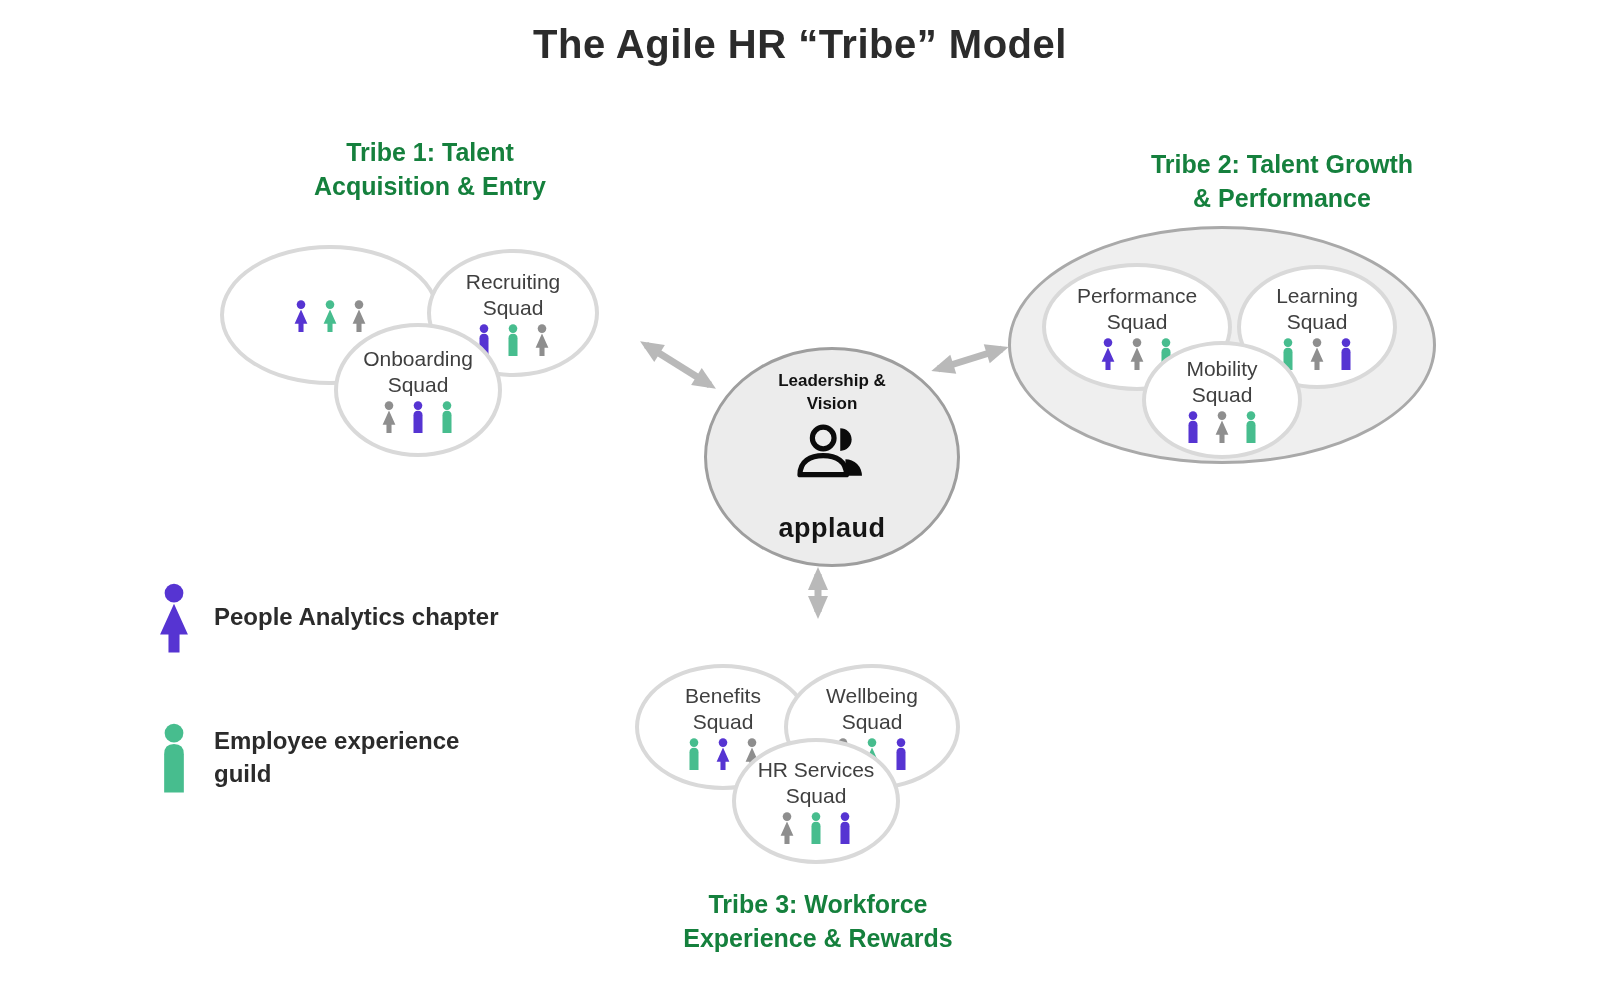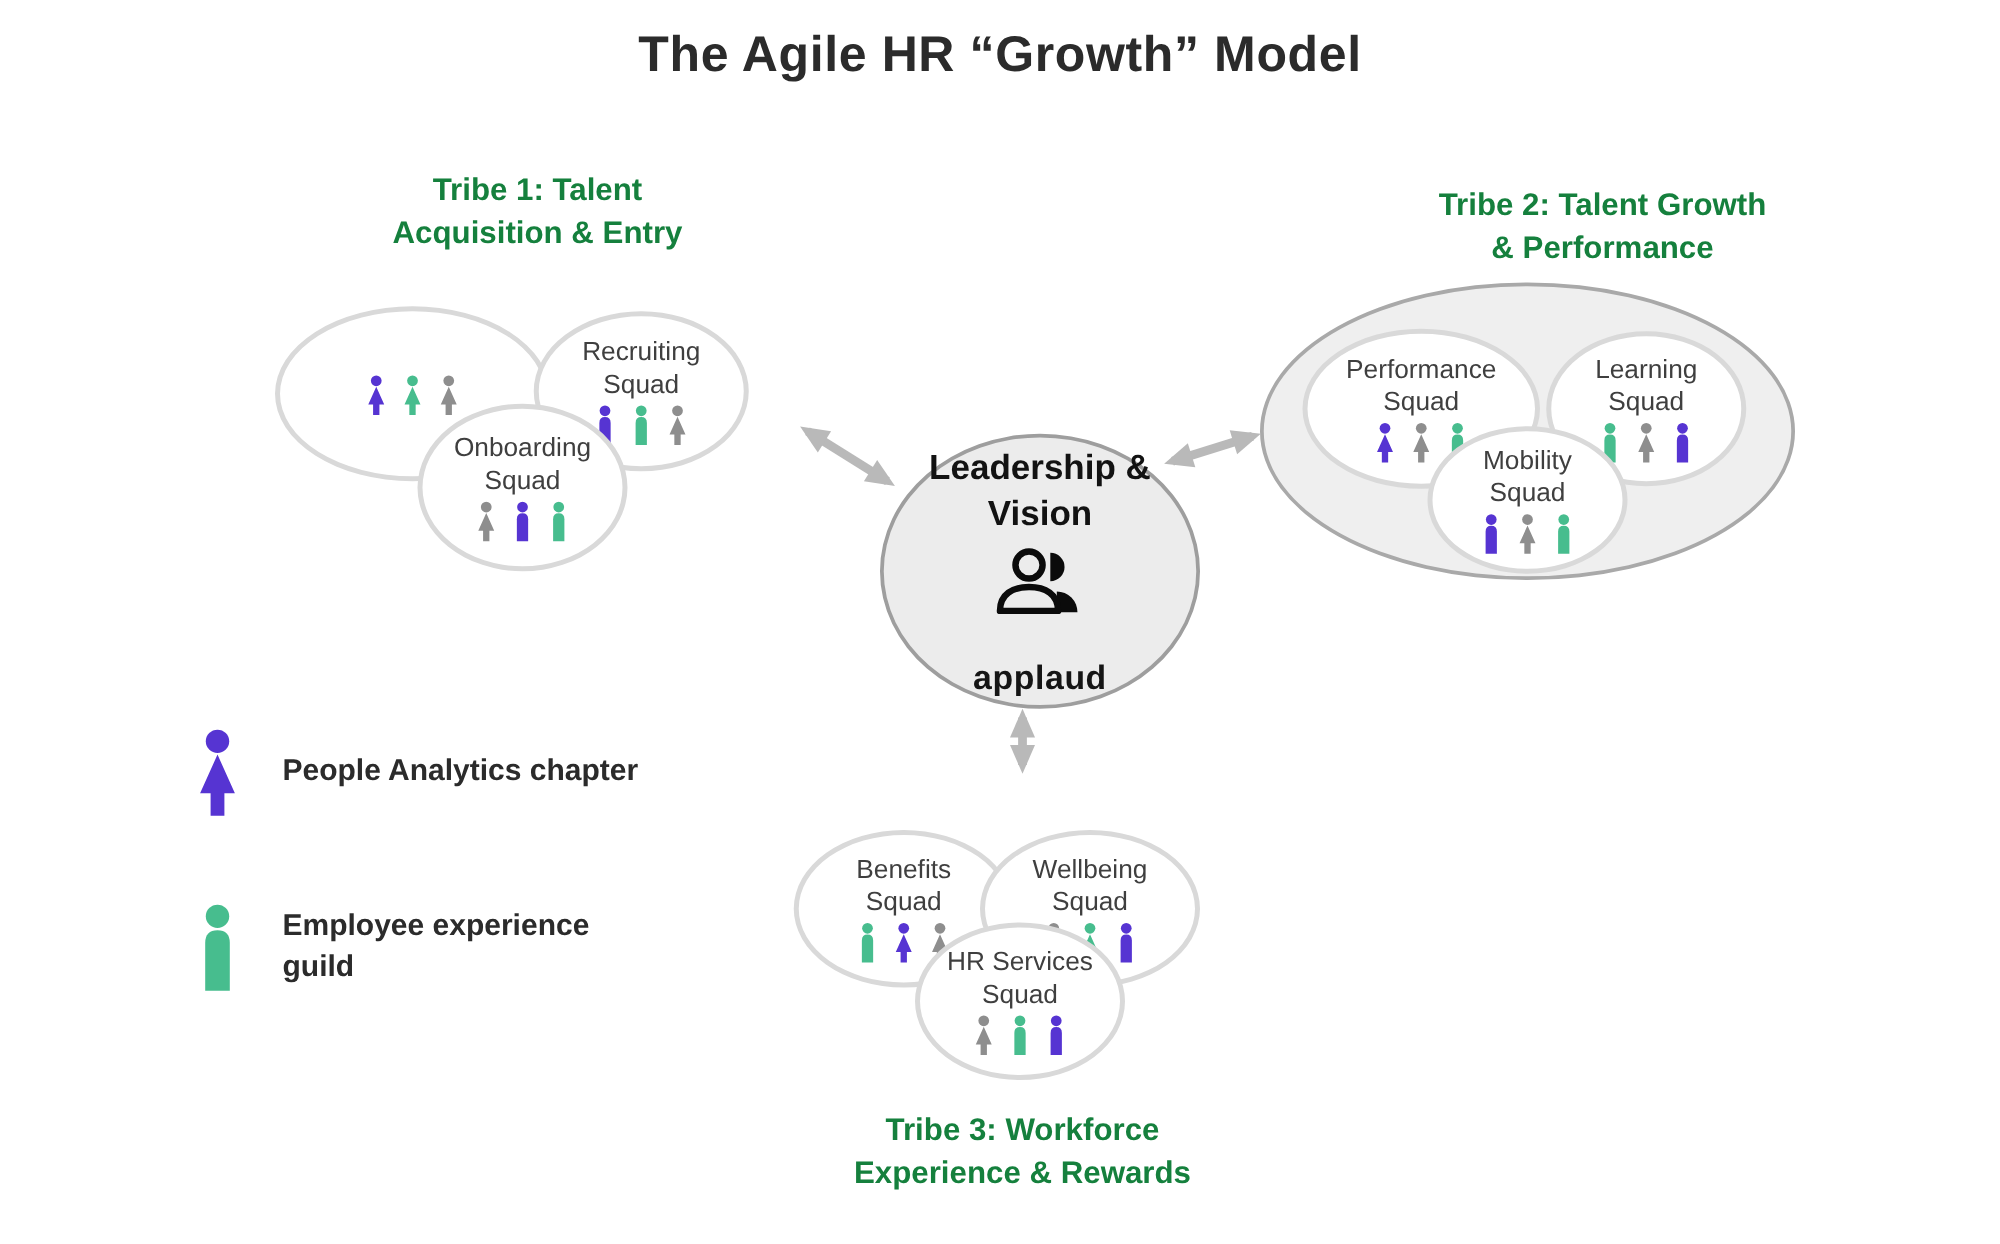--- a/index.html
+++ b/index.html
@@ -19,36 +19,36 @@
       border:3px solid var(--center-stroke);border-radius:50%;
       display:flex;flex-direction:column;align-items:center;justify-content:center;
       text-align:center;}
   .squad-name{font-size:21px;color:#3f3f3f;white-space:pre-line;line-height:1.22;}
   .members{display:flex;gap:7px;align-items:flex-end;margin-top:3px;height:33px;}
   .person{display:inline-block;width:22px;height:33px;}
   .person svg{width:100%;height:100%;display:block;}
   .person.analytics svg *{fill:var(--analytics);}
   .person.guild svg *{fill:var(--guild);}
   .person.member svg *{fill:var(--member);}
-  .center-label{font-size:28px;font-weight:700;color:#121212;white-space:pre-line;line-height:1.3;}
+  .center-label{font-size:17px;font-weight:700;color:#121212;white-space:pre-line;line-height:1.3;}
   .people-icon{width:84px;height:62px;margin:7px 0 2px 0;}
   .people-icon .po{fill:var(--center-fill);stroke:#0b0b0b;stroke-width:5;stroke-linejoin:round;}
   .people-icon .pf{fill:#0b0b0b;}
   .applaud{font-size:27px;font-weight:700;color:#151515;letter-spacing:.5px;margin-top:27px;}
   svg.arrow{position:absolute;overflow:visible;}
   svg.arrow line{stroke:var(--arrow);stroke-width:7;}
   svg.arrow marker path{fill:var(--arrow);}
-  .legend-item{position:absolute;display:flex;align-items:center;gap:28px;}
+  .legend-item{position:absolute;display:flex;align-items:center;gap:16px;}
   .legend-item .person{width:48px;height:76px;}
   .legend-label{font-size:24px;font-weight:700;color:#2b2b2b;white-space:pre-line;line-height:1.35;text-align:left;}
 </style>
 </head>
 <body>
 
-<div class="page-title">The Agile HR “Growth” Model</div>
+<div class="page-title">The Agile HR “Tribe” Model</div>
 
 <div class="tribe-label" style="left:240px;top:136px;width:380px;">Tribe 1: Talent
 Acquisition &amp; Entry</div>
 <div class="tribe-label" style="left:1082px;top:148px;width:400px;">Tribe 2: Talent Growth
 &amp; Performance</div>
 <div class="tribe-label" style="left:618px;top:888px;width:400px;">Tribe 3: Workforce
 Experience &amp; Rewards</div>
 
 <div class="tribe-oval" style="left:1008px;top:226px;width:428px;height:238px;"></div>
 

